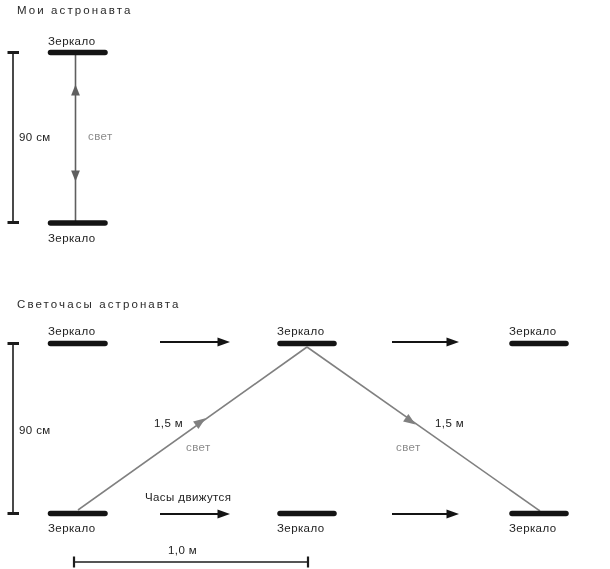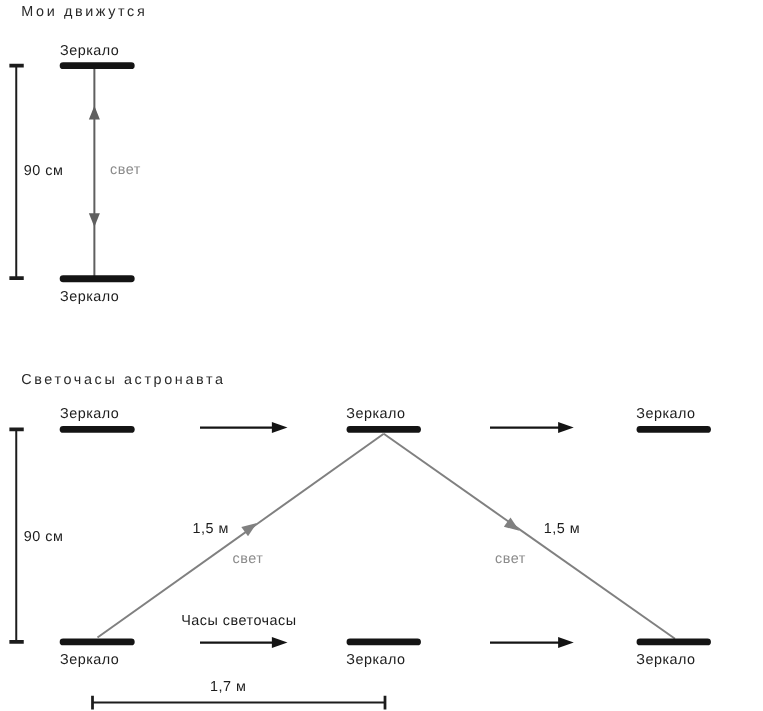--- a/index.html
+++ b/index.html
@@ -56,39 +56,39 @@
 
     <line x1="50.5" y1="513.5" x2="105" y2="513.5" stroke="#141414" stroke-width="5.5" stroke-linecap="round"></line>
     <line x1="280" y1="513.5" x2="334" y2="513.5" stroke="#141414" stroke-width="5.5" stroke-linecap="round"></line>
     <line x1="512" y1="513.5" x2="566" y2="513.5" stroke="#141414" stroke-width="5.5" stroke-linecap="round"></line>
 
     <line x1="74" y1="562" x2="308" y2="562" stroke="#1c1c1c" stroke-width="1.6"></line>
     <line x1="74" y1="556.5" x2="74" y2="567.5" stroke="#1c1c1c" stroke-width="2.2"></line>
     <line x1="308" y1="556.5" x2="308" y2="567.5" stroke="#1c1c1c" stroke-width="2.2"></line>
   </svg>
 
-  <div class="label title" style="left:17px;top:4px;">Мои движутся</div>
+  <div class="label title" style="left:17px;top:4px;">Мои астронавта</div>
   <div class="label center" style="left:48px;top:35px;width:60px;">Зеркало</div>
   <div class="label" style="left:19px;top:131px;">90 см</div>
   <div class="label grey" style="left:88px;top:130px;">свет</div>
   <div class="label center" style="left:48px;top:232px;width:60px;">Зеркало</div>
 
   <div class="label title" style="left:17px;top:298px;">Светочасы астронавта</div>
 
   <div class="label center" style="left:48px;top:325px;width:60px;">Зеркало</div>
   <div class="label center" style="left:277px;top:325px;width:60px;">Зеркало</div>
   <div class="label center" style="left:509px;top:325px;width:60px;">Зеркало</div>
 
   <div class="label" style="left:19px;top:424px;">90 см</div>
 
   <div class="label" style="left:154px;top:417px;">1,5 м</div>
   <div class="label" style="left:435px;top:417px;">1,5 м</div>
   <div class="label grey" style="left:186px;top:441px;">свет</div>
   <div class="label grey" style="left:396px;top:441px;">свет</div>
 
-  <div class="label center" style="left:145px;top:491px;width:96px;">Часы светочасы</div>
+  <div class="label center" style="left:145px;top:491px;width:96px;">Часы движутся</div>
 
   <div class="label center" style="left:48px;top:522px;width:60px;">Зеркало</div>
   <div class="label center" style="left:277px;top:522px;width:60px;">Зеркало</div>
   <div class="label center" style="left:509px;top:522px;width:60px;">Зеркало</div>
 
-  <div class="label center" style="left:168px;top:544px;width:60px;">1,7 м</div>
+  <div class="label center" style="left:168px;top:544px;width:60px;">1,0 м</div>
 </div>
 
 </body></html>

